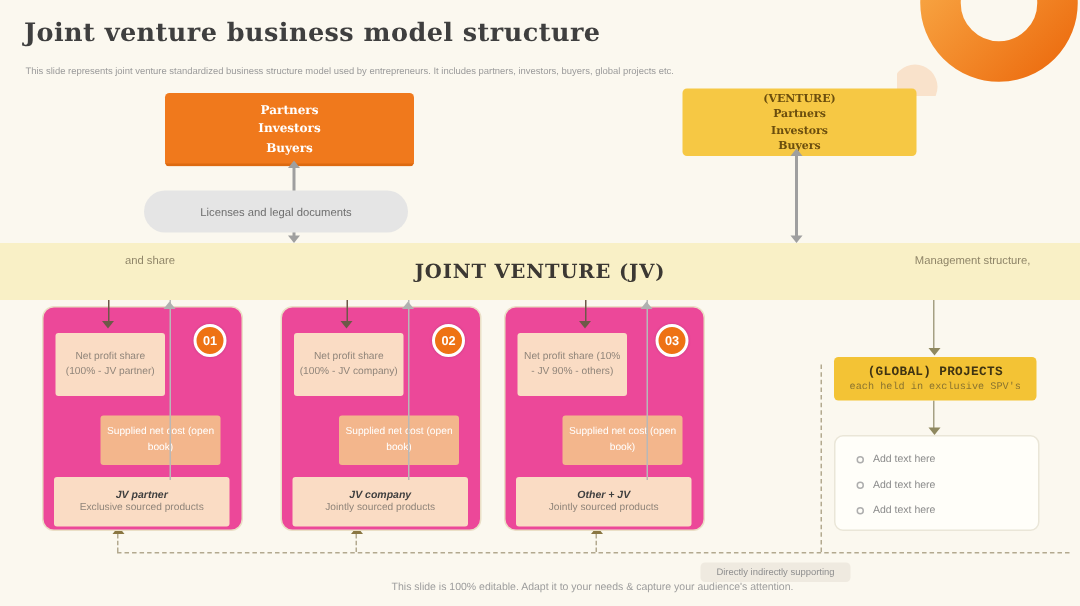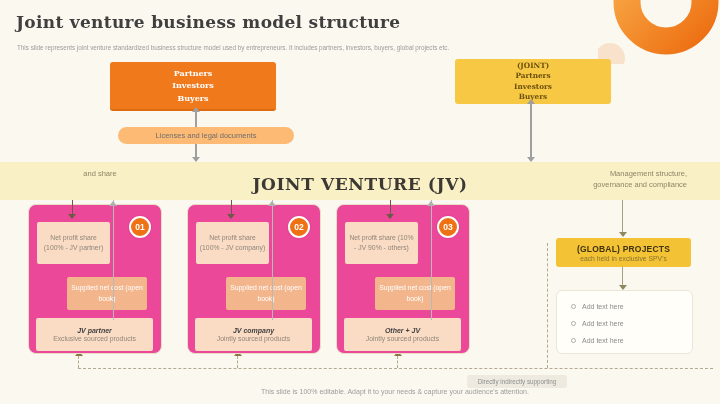--- a/index.html
+++ b/index.html
@@ -11,29 +11,29 @@
   .subtitle{position:absolute;left:17px;top:44px;width:470px;font-size:6.3px;color:#9b9b9b;}
 
   .stake-box{position:absolute;left:110px;top:62px;width:166px;height:47px;background:#F0791C;
              border-radius:3px;border-bottom:2px solid #DD6A10;color:#fff;
              font-family:"DejaVu Serif",serif;font-weight:bold;font-size:8px;line-height:1.55;
              display:flex;flex-direction:column;align-items:center;justify-content:center;text-align:center;}
   .glob-box{position:absolute;left:455px;top:59px;width:156px;height:45px;background:#F6C844;
             border-radius:3px;color:#6b4e0e;font-family:"DejaVu Serif",serif;font-weight:bold;
             font-size:7.3px;line-height:1.38;display:flex;flex-direction:column;align-items:center;
             justify-content:center;text-align:center;}
-  .licenses{position:absolute;left:118px;top:127px;width:176px;height:17px;background:#fdba74;
+  .licenses{position:absolute;left:96px;top:127px;width:176px;height:28px;background:#e5e5e5;
             border-radius:14px;color:#6e6e6e;font-size:7.5px;display:flex;align-items:center;
             justify-content:center;z-index:3;}
 
   .band{position:absolute;left:0;top:162px;width:720px;height:38px;background:#F9F0C6;}
   .band-left{position:absolute;left:40px;top:168px;width:120px;text-align:center;font-size:7.5px;
              color:#8f8568;line-height:1.5;}
   .band-center{position:absolute;left:200px;top:174px;width:320px;text-align:center;
-               font-family:"DejaVu Serif",serif;font-weight:bold;font-size:17px;color:#3c3833;
+               font-family:"DejaVu Serif",serif;font-weight:bold;font-size:13px;color:#3c3833;
                letter-spacing:.6px;}
   .band-right{position:absolute;left:537px;top:168px;width:150px;text-align:right;font-size:7.5px;
               color:#8f8568;line-height:1.5;}
 
   .card{position:absolute;top:204px;width:132px;height:148px;background:#ec4899;
         border:1px solid #EADFC6;border-radius:8px;z-index:1;}
   .profit{position:absolute;left:8px;top:17px;width:73px;min-height:42px;background:#FADCC4;
           border-radius:2px;color:#90857a;font-size:6.8px;line-height:1.45;display:flex;
           align-items:center;justify-content:center;text-align:center;padding:2px 3px;
           box-sizing:border-box;z-index:3;}
@@ -46,21 +46,21 @@
             align-items:center;justify-content:center;text-align:center;padding:1px 4px;
             box-sizing:border-box;z-index:3;}
   .owner-box{position:absolute;left:7px;top:113px;width:117px;height:33px;background:#FADCC4;
              border-radius:2px;display:flex;flex-direction:column;align-items:center;
              justify-content:center;text-align:center;z-index:3;}
   .owner{font-size:7px;font-weight:bold;font-style:italic;color:#3f3f3f;}
   .products{font-size:6.8px;color:#90857a;margin-top:1px;}
 
   .gp-box{position:absolute;left:556px;top:238px;width:135px;height:29px;background:#F3C335;
           border-radius:3px;display:flex;flex-direction:column;align-items:center;
-          justify-content:center;text-align:center;z-index:3;}
+          justify-content:center;text-align:center;z-index:3;font-family:Liberation Mono, monospace;}
   .gp-title{font-size:8.5px;font-weight:bold;color:#3f3312;letter-spacing:.2px;}
   .gp-sub{font-size:6.8px;color:#8a7430;margin-top:1px;}
   .list-box{position:absolute;left:556px;top:290px;width:137px;height:64px;background:#FFFEF9;
             border:1px solid #EAE6D8;border-radius:6px;box-sizing:border-box;z-index:3;
             padding:7px 0 0 14px;}
   .list-item{display:flex;align-items:center;gap:6px;height:17px;}
   .bullet{width:5px;height:5px;border:1px solid #aeaeae;border-radius:50%;box-sizing:border-box;}
   .list-text{font-size:7px;color:#8c8c8c;}
 
   .line{position:absolute;background:#9f9f9f;}
@@ -102,21 +102,21 @@
 
   <div class="title">Joint venture business model structure</div>
   <div class="subtitle">This slide represents joint venture standardized business structure model used by entrepreneurs. It includes partners, investors, buyers, global projects etc.</div>
 
   <div class="stake-box">
     <span>Partners</span>
     <span>Investors</span>
     <span>Buyers</span>
   </div>
   <div class="glob-box">
-    <span>(JOINT)</span>
+    <span>(VENTURE)</span>
     <span>Partners</span>
     <span>Investors</span>
     <span>Buyers</span>
   </div>
 
   <div class="line z2" style="left:195px;top:112px;width:1.5px;height:46px;"></div>
   <div class="tri up z2" style="left:192px;top:107px;"></div>
   <div class="tri down z2" style="left:192px;top:157px;"></div>
   <div class="licenses">Licenses and legal documents</div>
 
@@ -124,21 +124,20 @@
   <div class="tri up z2" style="left:527px;top:99px;"></div>
   <div class="tri down z2" style="left:527px;top:157px;"></div>
 
   <div class="band"></div>
   <div class="band-left">
     <div>and share</div>
   </div>
   <div class="band-center">JOINT VENTURE (JV)</div>
   <div class="band-right">
     <div>Management structure,</div>
-    <div>governance and compliance</div>
   </div>
 
   <div class="line dark z2" style="left:71.5px;top:200px;width:1.2px;height:15px;"></div>
   <div class="tri down dark z2" style="left:68px;top:214px;"></div>
   <div class="line lite z2" style="left:112.5px;top:200px;width:1.5px;height:120px;"></div>
   <div class="tri up lite z2" style="left:109px;top:201px;"></div>
 
   <div class="line dark z2" style="left:230.5px;top:200px;width:1.2px;height:15px;"></div>
   <div class="tri down dark z2" style="left:227px;top:214px;"></div>
   <div class="line lite z2" style="left:271.5px;top:200px;width:1.5px;height:120px;"></div>

